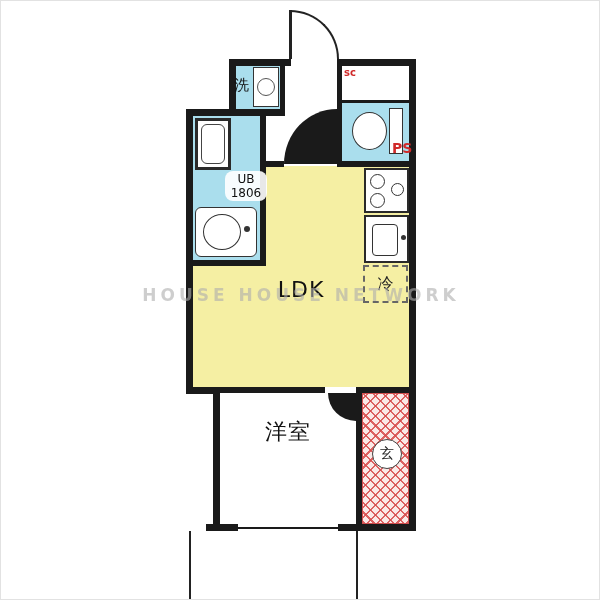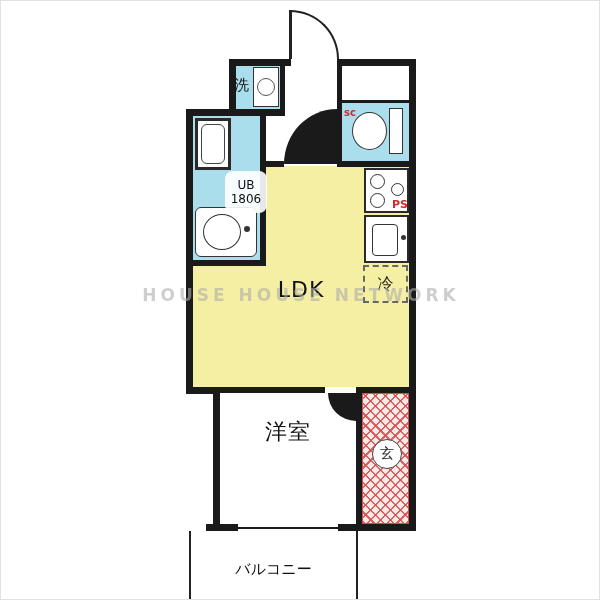--- a/index.html
+++ b/index.html
@@ -22,36 +22,36 @@
   }
   .wall{position:absolute;background:#1a1a1a;}
   .thinline{position:absolute;background:#1a1a1a;}
   .fix{position:absolute;background:#fff;border:2px solid #2a2a2a;box-sizing:border-box;}
   .fix-thin{position:absolute;background:#fff;border:1.5px solid #333;box-sizing:border-box;}
   .circle{border-radius:50%;}
   .label{position:absolute;color:#111;line-height:1.15;white-space:nowrap;}
   .center{text-align:center;}
   .room-name{font-size:22px;letter-spacing:1px;}
   .room-size{font-size:24px;}
-  .small-red{color:#d02a2a;font-weight:bold;margin-top:40px;}
+  .small-red{color:#d02a2a;font-weight:bold;}
   .entry-arc{
     position:absolute;border-radius:0 100% 0 0;
     border-top:2px solid #222;border-right:2px solid #222;
     border-bottom:none;border-left:none;box-sizing:border-box;
   }
   .fan-br{position:absolute;background:#1a1a1a;border-radius:100% 0 0 0;}
   .fan-tr{position:absolute;background:#1a1a1a;border-radius:0 0 0 100%;}
   .balcony-box{position:absolute;border:2px solid #222;border-top:none;box-sizing:border-box;background:#fff;}
   .watermark{
     position:absolute;left:80px;top:284px;width:440px;text-align:center;
     font-size:17px;letter-spacing:4px;color:#aeaeae;opacity:.6;font-weight:bold;
   }
   .ub-tag{
     position:absolute;background:rgba(255,255,255,.9);border-radius:8px;
-    font-size:12px;color:#111;text-align:center;line-height:14px;padding:7px 2px;
+    font-size:12px;color:#111;text-align:center;line-height:14px;padding:1px 2px;
   }
   .ent-circle{
     position:absolute;width:28px;height:28px;border-radius:50%;background:#fff;
     border:1.5px solid #444;display:flex;align-items:center;justify-content:center;
     font-size:14px;color:#222;
   }
   .flexc{display:flex;align-items:center;justify-content:center;}
 </style>
 </head>
 <body>
@@ -115,27 +115,26 @@
   <div class="wall" style="left:355px;top:386px;width:6px;height:144px;"></div>
   <div class="thinline" style="left:341px;top:99px;width:67px;height:3px;"></div>
 
   <div class="abs" style="left:237px;top:523px;width:100px;height:7px;background:#fff;"></div>
   <div class="abs" style="left:237px;top:526px;width:100px;height:2px;background:#1a1a1a;"></div>
 
   <div class="balcony-box" style="left:188px;top:530px;width:169px;height:77px;"></div>
 
   <div class="label room-name center" style="left:200px;top:276px;width:200px;">LDK</div>
   <div class="label room-name center" style="left:187px;top:418px;width:200px;text-align:center;">洋室</div>
-  <div class="label center" style="left:188px;top:560px;width:169px;font-size:15px;">バルコニー</div>
   <div class="label" style="left:233px;top:76px;font-size:15px;">洗</div>
   <div class="ub-tag" style="left:224px;top:170px;width:38px;">
     <div>UB</div>
     <div>1806</div>
   </div>
   <div class="ent-circle" style="left:371px;top:438px;">
     <span>玄</span>
   </div>
   <div class="label small-red" style="left:343px;top:66px;font-size:10px;">sc</div>
-  <div class="label small-red" style="left:391px;top:158px;font-size:11px;">PS</div>
+  <div class="label small-red" style="left:391px;top:139px;font-size:14px;">PS</div>
 
   <div class="watermark">HOUSE HOUSE NETWORK</div>
 
 </div>
 
 </body></html>

